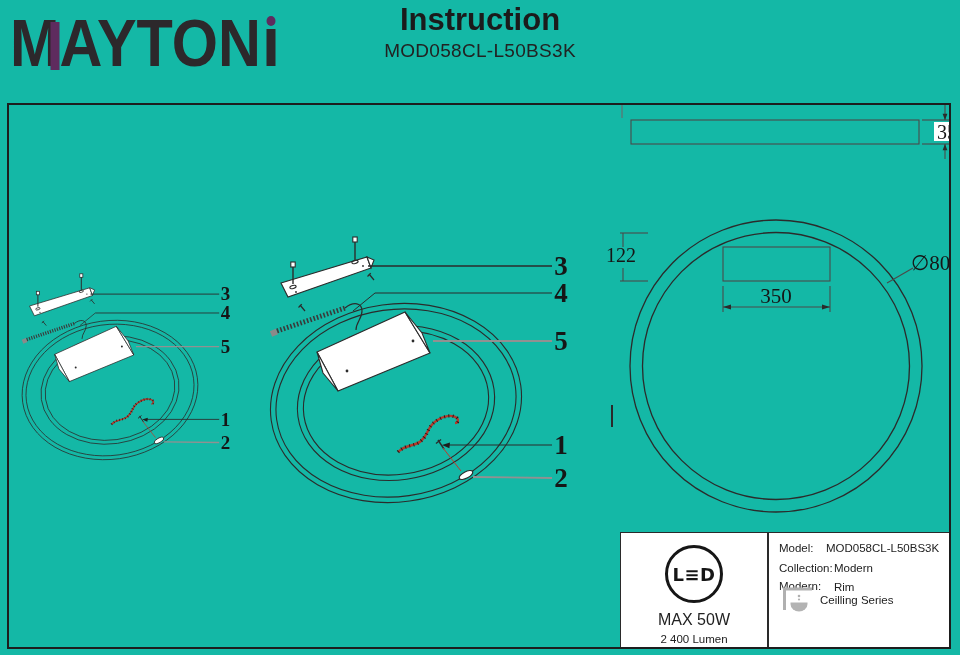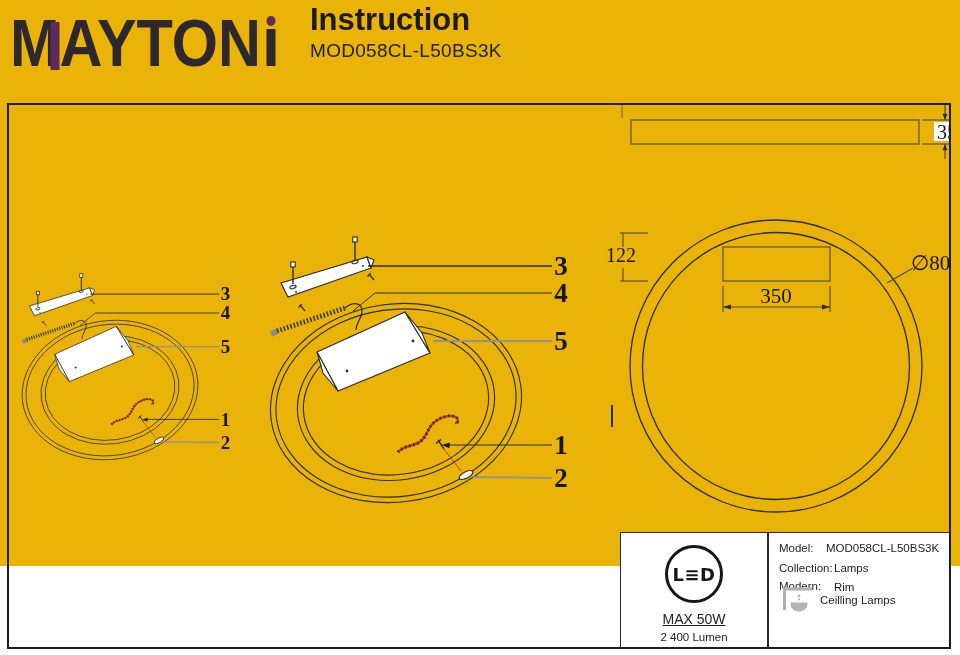--- a/index.html
+++ b/index.html
@@ -1,44 +1,44 @@
 <!DOCTYPE html>
 <html><head>
 <meta charset="utf-8">
 <style>
   html,body{margin:0;padding:0;width:960px;height:655px;background:#ffffff;overflow:hidden;
     font-family:"Liberation Sans","DejaVu Sans",sans-serif;}
-  .stage{position:relative;width:960px;height:566px;background:#eab308;}
+  .stage{position:relative;width:960px;height:655px;background:#14b8a6;}
 
   
   .logo{position:absolute;left:10px;top:10px;width:300px;height:60px;}
   .logo-word{position:relative;display:inline-block;font-weight:bold;font-size:66px;line-height:1;
     letter-spacing:0;color:#2c282b;transform:scaleX(0.9);transform-origin:left top;white-space:nowrap;}
   .m-leg{position:absolute;left:45px;top:12px;width:10px;height:48px;background:#5e2b5e;}
   .logo-i{display:inline-block;width:10px;height:37px;background:#2c282b;margin-left:6px;position:relative;}
   .logo-i::before{content:"";position:absolute;left:0;top:-13px;width:10px;height:10px;border-radius:50%;background:#5e2b5e;}
   .tagline{position:absolute;left:10px;top:64px;width:277px;text-align:right;font-size:11.5px;
     letter-spacing:3.2px;color:#3a3437;font-weight:bold;}
-  .titleblock{position:absolute;left:310px;top:3px;width:340px;color:#1b1b1b;}
+  .titleblock{position:absolute;left:310px;top:3px;width:340px;text-align:center;color:#1b1b1b;}
   .titleblock .h{font-size:31px;font-weight:bold;line-height:34px;}
   .titleblock .m{font-size:19px;font-weight:normal;letter-spacing:0.3px;margin-top:3px;color:#222;}
 
   
   .frame{position:absolute;left:7px;top:103px;width:944px;height:546px;border:2px solid #1d1d1d;box-sizing:border-box;}
   .frame svg.draw{position:absolute;left:0;top:0;}
 
   
   .panel{position:absolute;left:611px;top:427px;width:329px;height:115px;border-left:1.5px solid #2a2a2a;
     border-top:1.5px solid #2a2a2a;box-sizing:border-box;background:#fff;}
   .panel-stub{position:absolute;left:611px;top:405px;width:1.5px;height:22px;background:#2a2a2a;}
   .panel .divider{position:absolute;left:146px;top:0;width:1.5px;height:100%;background:#2a2a2a;}
   .led-cell{position:absolute;left:0;top:0;width:146px;height:100%;display:flex;flex-direction:column;align-items:center;padding-top:12px;box-sizing:border-box;}
   .led-circle{width:52px;height:52px;border:3px solid #161616;border-radius:50%;display:flex;align-items:center;justify-content:center;}
   .led-text{font-family:"DejaVu Sans",sans-serif;font-size:18px;font-weight:bold;letter-spacing:0.5px;color:#161616;}
-  .led-max{margin-top:8px;font-size:14px;color:#222;text-decoration:underline;}
+  .led-max{margin-top:8px;font-size:16px;color:#222;}
   .led-lumen{margin-top:4px;font-size:11.5px;color:#222;}
   .spec-cell{position:absolute;left:146px;top:0;right:0;height:100%;font-size:11.5px;color:#222;}
   .spec-cell .lab{position:absolute;left:12px;}
   .spec-cell .val{position:absolute;}
   .lamp-icon{position:absolute;left:14px;top:54px;}
 </style>
 </head>
 <body>
 
 <div class="stage">
@@ -190,32 +190,32 @@
         </div>
         <div class="led-max">MAX 50W</div>
         <div class="led-lumen">2 400 Lumen</div>
       </div>
 
       <div class="spec-cell">
         <span class="lab" style="top:9px">Model:</span>
         <span class="val" style="left:59px;top:9px">MOD058CL-L50BS3K</span>
 
         <span class="lab" style="top:29px">Collection:</span>
-        <span class="val" style="left:67px;top:29px">Lamps</span>
+        <span class="val" style="left:67px;top:29px">Modern</span>
 
         <span class="lab" style="top:47px">Modern:</span>
         <span class="val" style="left:67px;top:48px">Rim</span>
 
         <svg class="lamp-icon" width="34" height="27" viewBox="0 0 34 27">
           <path d="M2,2 H31" stroke="#b0b0b0" stroke-width="3" fill="none"></path>
           <path d="M3.5,2 V23" stroke="#b0b0b0" stroke-width="3" fill="none"></path>
           <circle cx="18" cy="9" r="1.3" fill="#b0b0b0"></circle>
           <circle cx="18" cy="12.5" r="1.1" fill="#b0b0b0"></circle>
           <path d="M9.5,15.5 h17 v1.5 a8.5,7.5 0 0 1 -17,0 Z" fill="#b3b3b3"></path>
         </svg>
-        <span class="val" style="left:53px;top:61px">Ceilling Lamps</span>
+        <span class="val" style="left:53px;top:61px">Ceilling Series</span>
       </div>
     </div>
   </div>
 
   <div class="panel-stub"></div>
 
 </div>
 
 </body></html>

